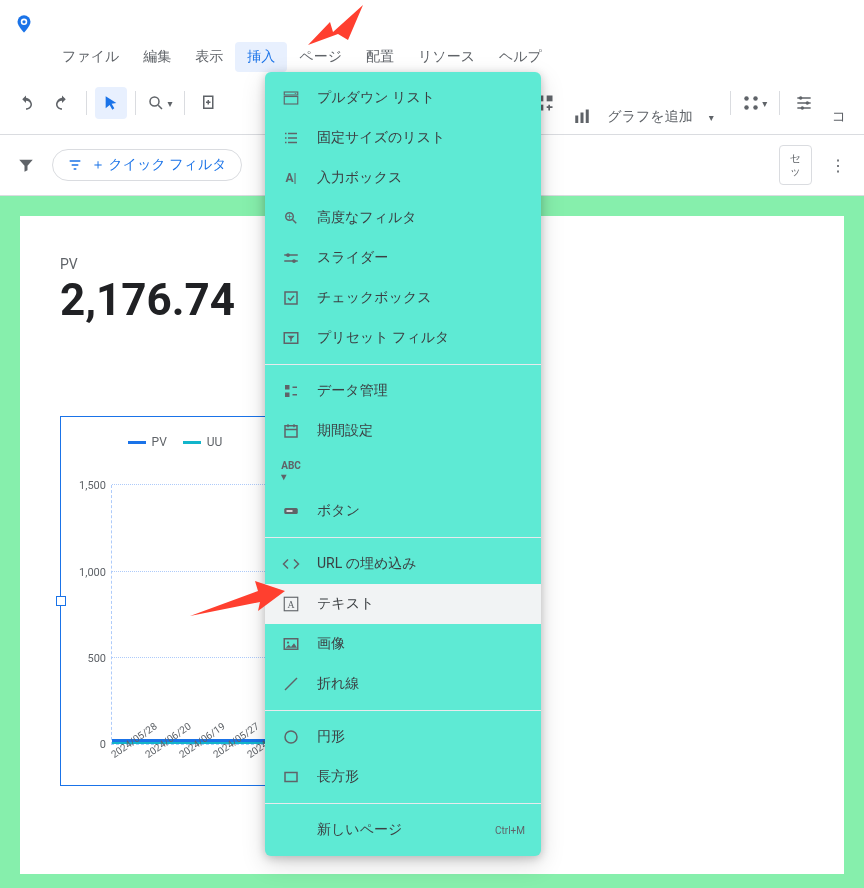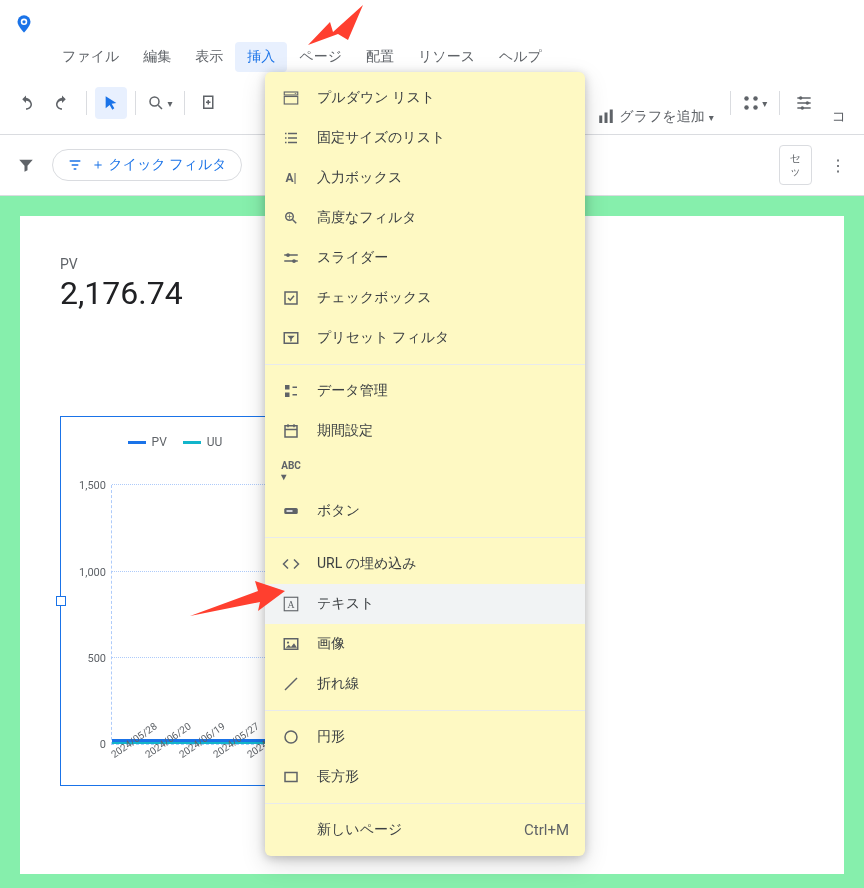--- a/index.html
+++ b/index.html
@@ -78,21 +78,21 @@
       height: 24px;
       background: #dadce0;
       margin: 0 4px;
     }
     .tool-label {
       font-size: 14px;
       color: #5f6368;
       padding: 0 8px;
       display: flex;
       align-items: center;
-      gap: 4px;
+      gap: 16px;
       cursor: pointer;
       margin-top: 28px;
     }
     .filterbar {
       display: flex;
       align-items: center;
       padding: 10px 10px;
       gap: 10px;
       background: #fff;
       border-bottom: 1px solid #dadce0;
@@ -149,22 +149,22 @@
       height: 100%;
       padding: 40px;
       position: relative;
     }
     .kpi-label {
       font-size: 14px;
       color: #5f6368;
       margin-bottom: 2px;
     }
     .kpi-value {
-      font-size: 32px;
-      font-weight: 400;
+      font-size: 44px;
+      font-weight: 700;
       color: #202124;
     }
     .chart-container {
       position: absolute;
       left: 40px;
       top: 200px;
       width: 230px;
       height: 370px;
       border: 1.5px solid #1a73e8;
     }
@@ -230,22 +230,22 @@
       transform: rotate(-35deg);
       transform-origin: top left;
       white-space: nowrap;
       width: 10px;
     }
     
     .dropdown {
       position: absolute;
       left: 265px;
       top: 72px;
-      width: 320px;
-      background: #fef9c3;
+      width: 276px;
+      background: #5eead4;
       border-radius: 6px;
       box-shadow: 0 2px 10px rgba(0,0,0,0.2), 0 8px 24px rgba(0,0,0,0.15);
       padding: 6px 0;
       z-index: 100;
       font-size: 14px;
       color: #3c4043;
     }
     .dropdown::-webkit-scrollbar { width: 10px; }
     .dropdown-inner {
       max-height: 800px;
@@ -265,21 +265,21 @@
       width: 20px;
       height: 20px;
       display: flex;
       align-items: center;
       justify-content: center;
       color: #5f6368;
     }
     .dropdown-item .shortcut {
       margin-left: auto;
       color: #5f6368;
-      font-size: 15px;
+      font-size: 10px;
     }
     .dropdown-sep {
       height: 1px;
       background: #e8eaed;
       margin: 6px 0;
     }
     
     .arrow {
       position: absolute;
       z-index: 200;

